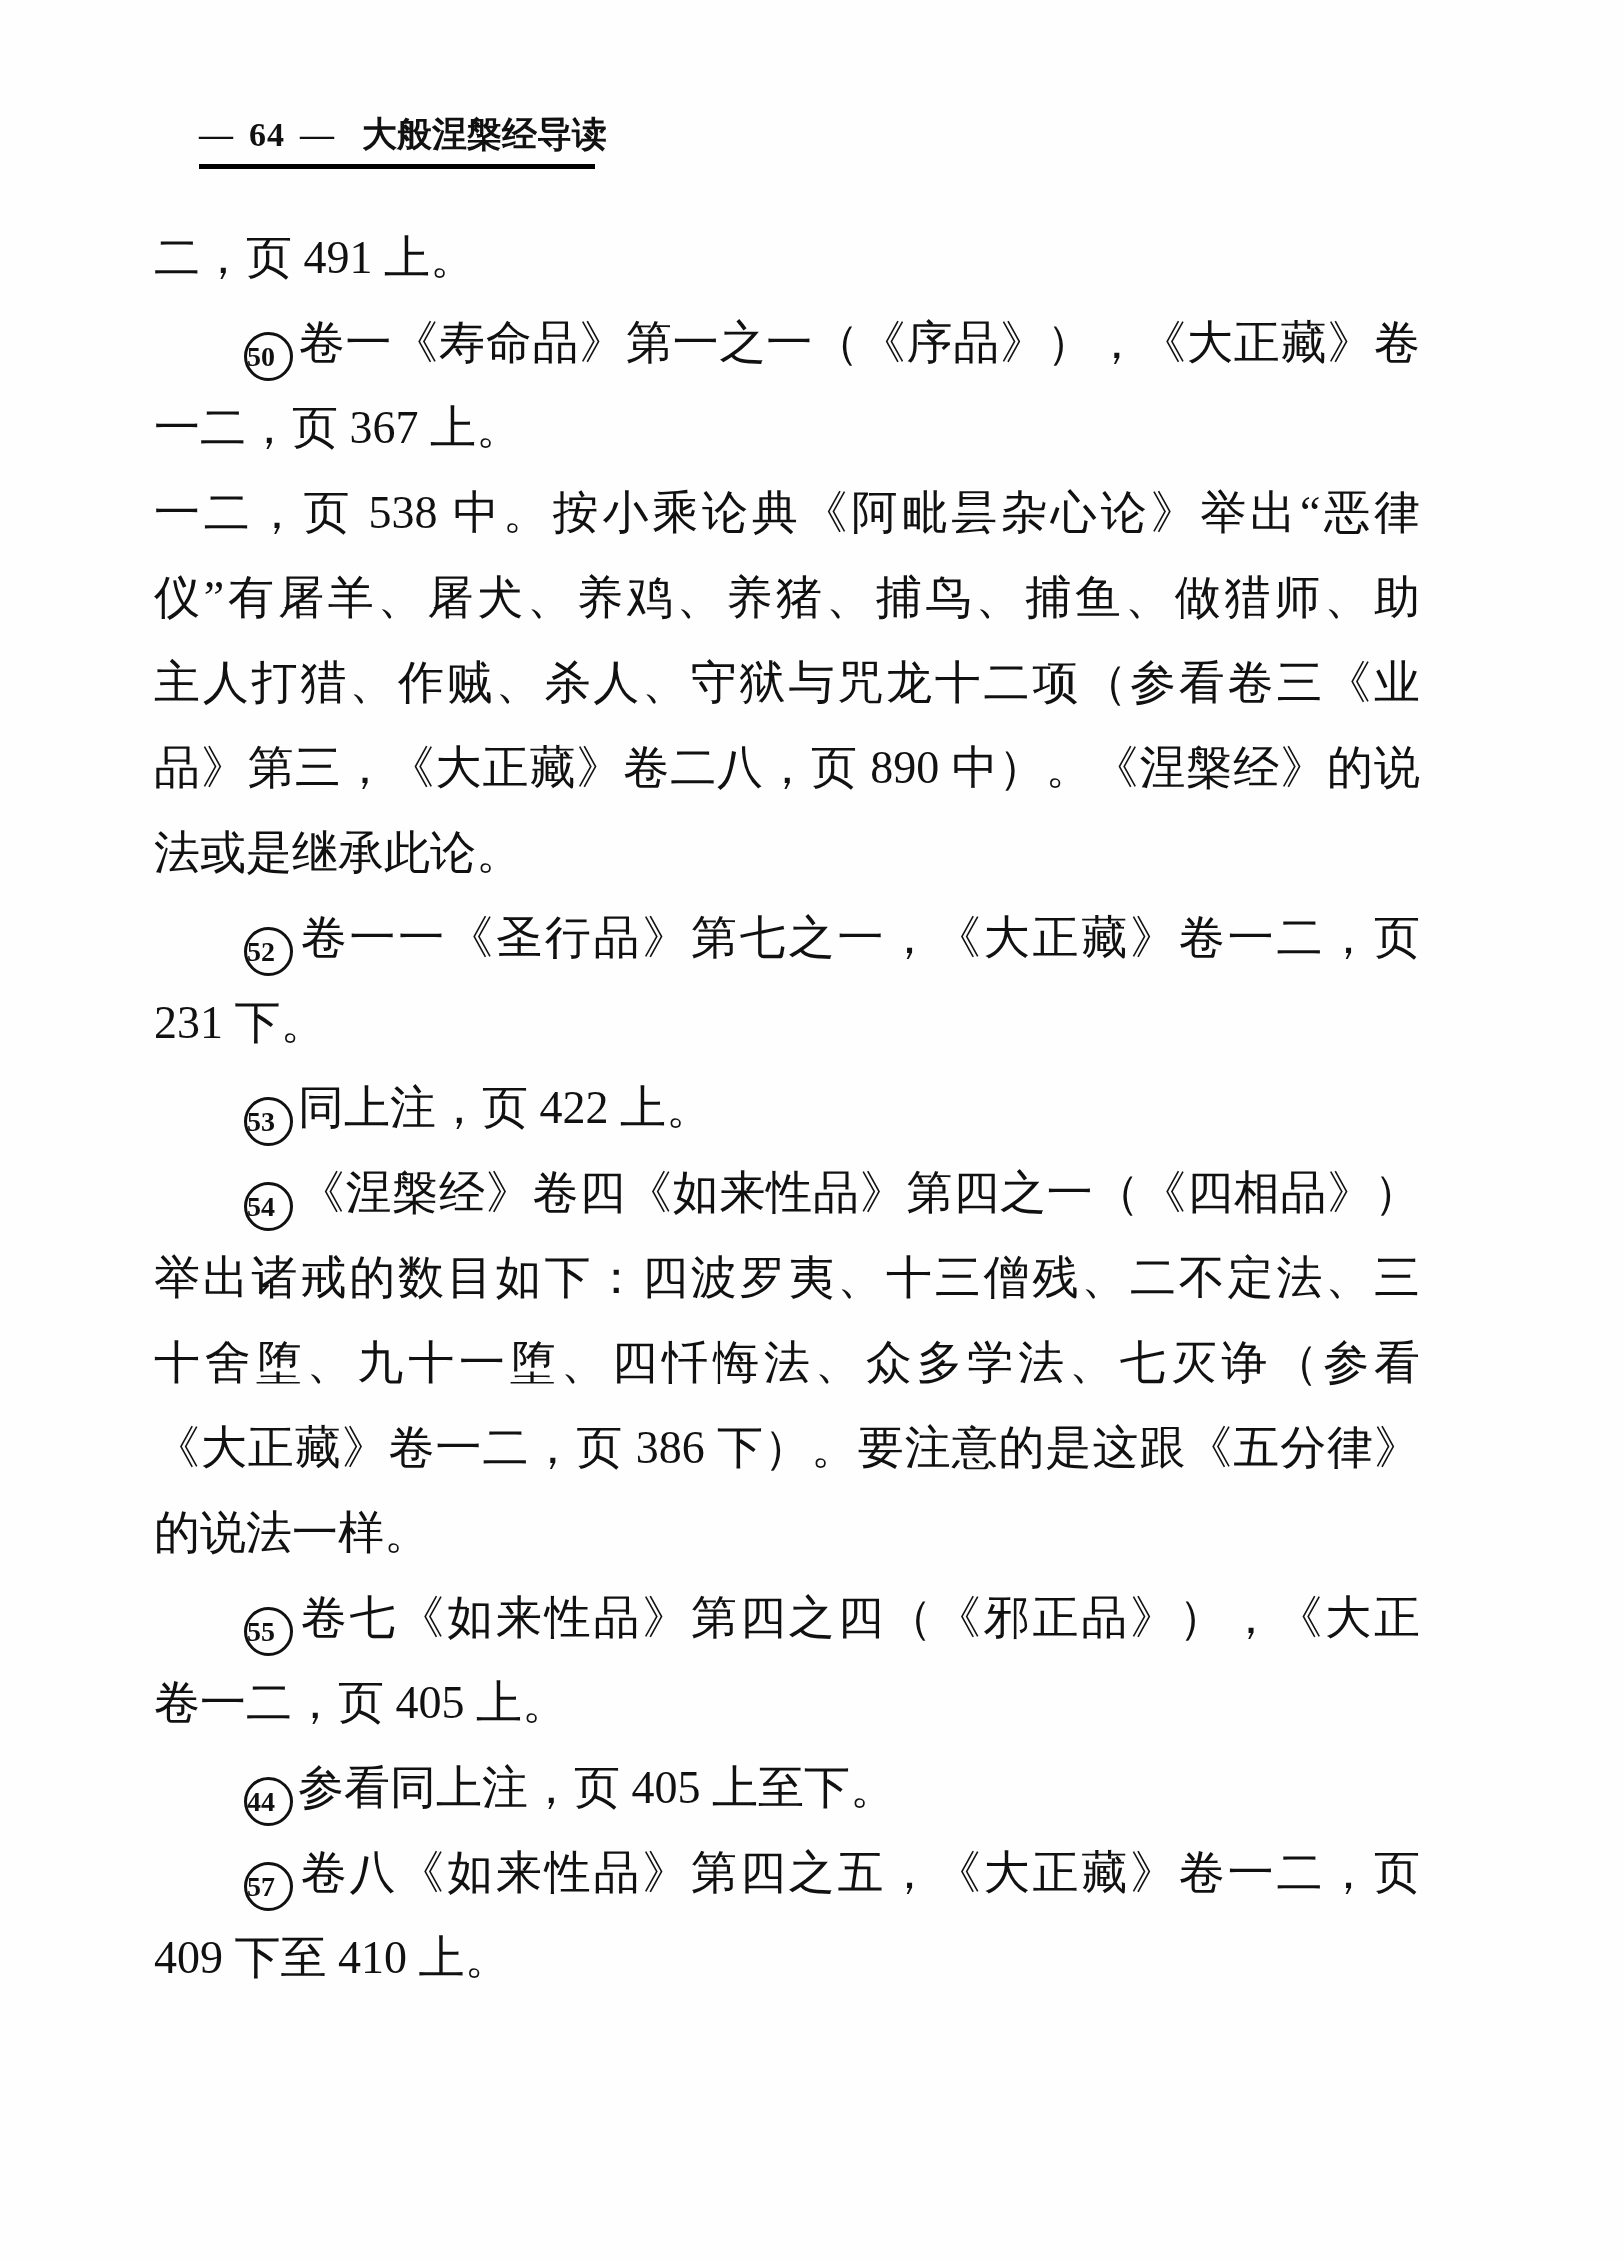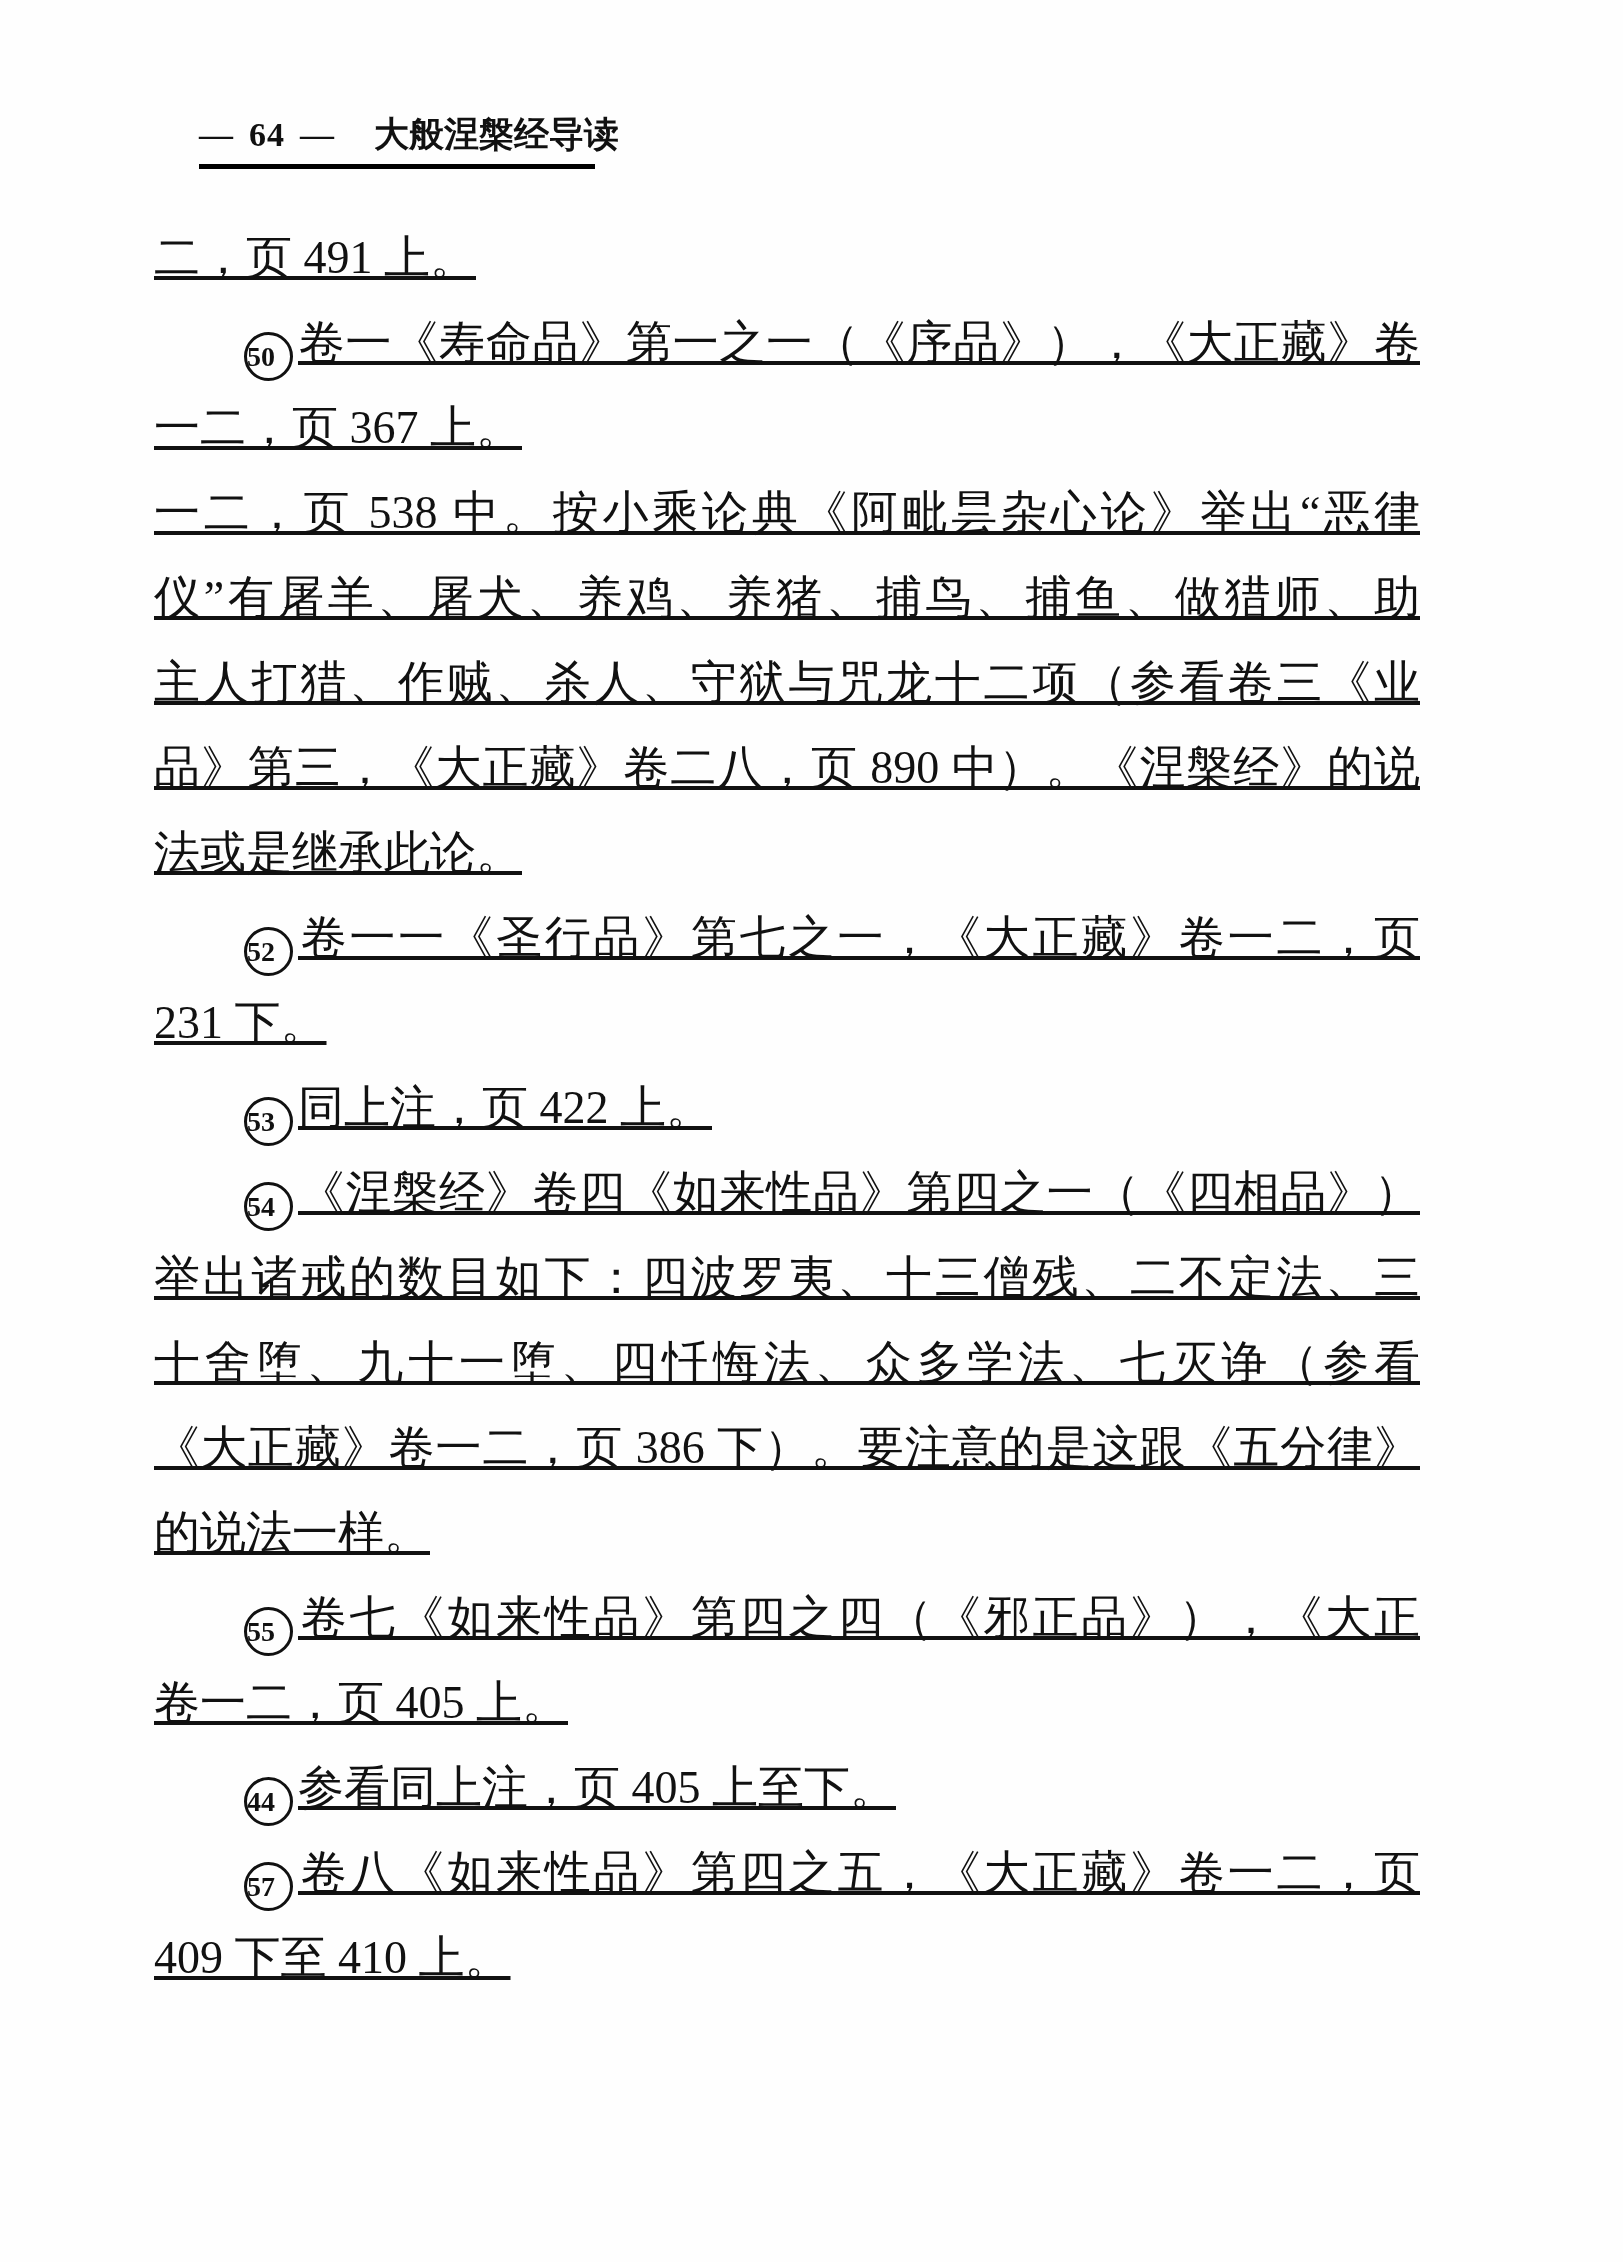--- a/index.html
+++ b/index.html
@@ -24,21 +24,21 @@
     display: flex;
     align-items: baseline;
     gap: 15px;
     font-size: 34px;
     font-weight: 600;
     letter-spacing: 1px;
     white-space: nowrap;
   }
   .running-head .book-title {
     font-size: 35px;
-    margin-left: 24px;
+    margin-left: 12px;
     letter-spacing: 0;
   }
   .header-rule {
     position: absolute;
     left: 199px;
     top: 164px;
     width: 396px;
     height: 5px;
     background: #000000;
   }
@@ -49,21 +49,20 @@
     top: 215px;
     width: 1266px;
     font-size: 46px;
     font-weight: 500;
   }
   .line {
     height: 85px;
     line-height: 85px;
     overflow: hidden;
     text-align: left;
-    text-decoration: underline;
   }
   .line.full {
     text-align: justify;
     text-align-last: justify;
     text-justify: inter-ideograph;
   }
   .line.indent {
     text-indent: 90px;
   }
   

